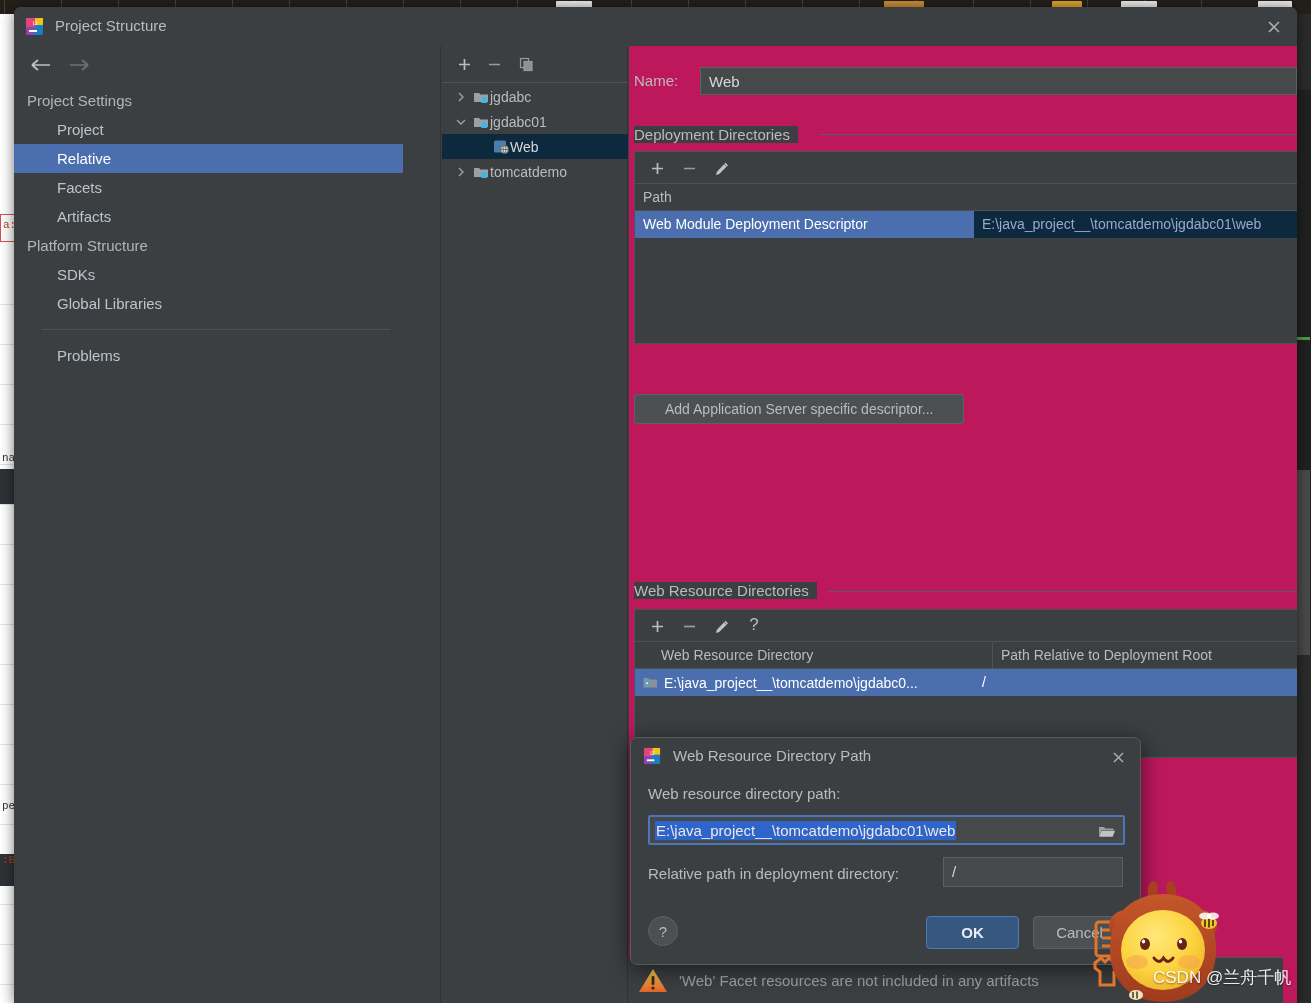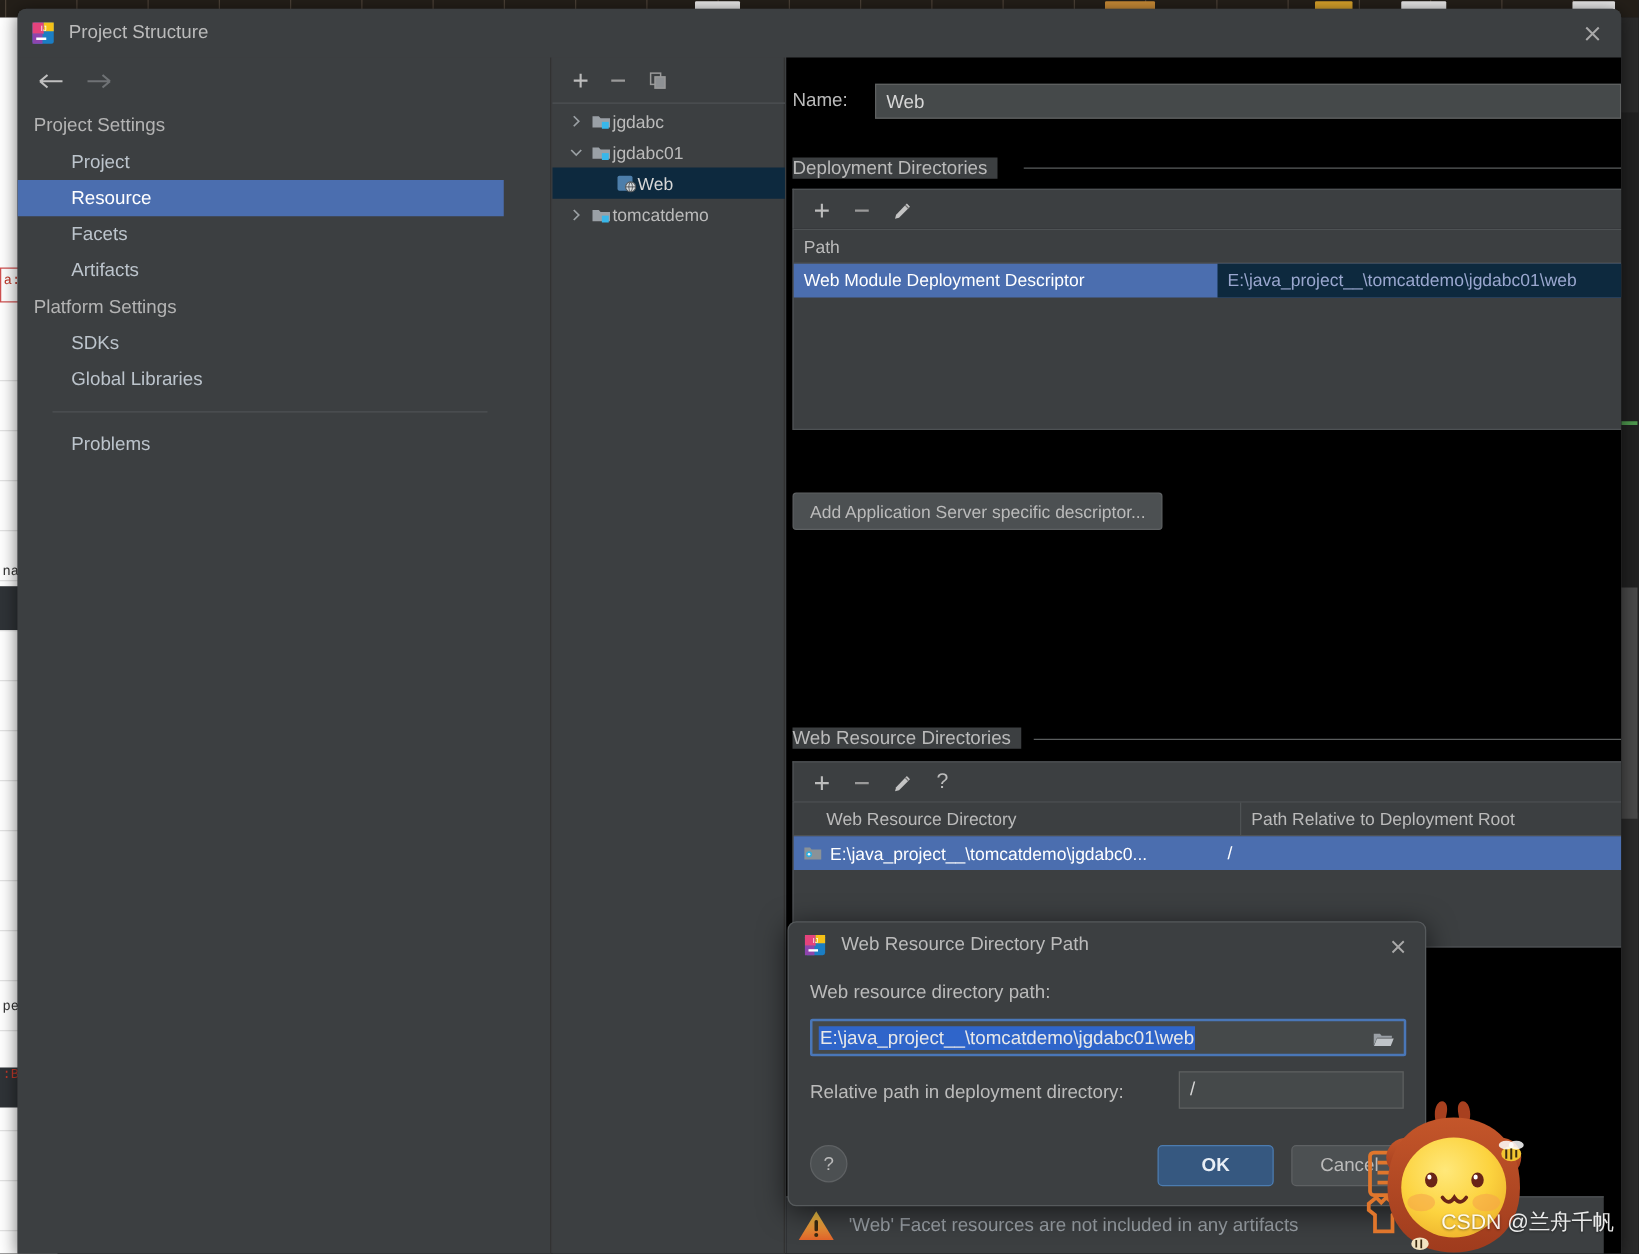--- a/index.html
+++ b/index.html
@@ -77,21 +77,21 @@
       align-items:center; justify-content:center; cursor:pointer; }
   .tree-rows { position:absolute; left:0; top:38px; width:186px; }
   .tree-row { position:relative; height:25px; display:flex; align-items:center;
       font-size:14px; color:#bbbbbb; cursor:pointer; }
   .tree-row.selected { background:#0d293e; color:#d7d7d7; }
   .tw { width:22px; display:flex; align-items:center; justify-content:center; flex:0 0 22px; }
   .tw svg { display:block; }
   .ticon { width:18px; flex:0 0 18px; display:flex; align-items:center; justify-content:center; }
 
   
-  .content { position:absolute; left:615px; top:0; right:0; height:957px; background:#000000;
+  .content { position:absolute; left:615px; top:0; right:0; height:957px; background:#be185d;
       overflow:hidden; }
 
   .name-row { position:absolute; left:5px; top:21px; width:663px; height:28px; }
   .name-label { position:absolute; left:0; top:5px; font-size:15px; color:#bbbbbb; }
   .name-input { position:absolute; left:66px; top:0; width:597px; height:28px;
       background:#45494a; border:1px solid #5e6060; color:#d7d7d7; font-size:15px;
       padding:0 8px; font-family:"Liberation Sans", sans-serif; }
 
   .sect-title { position:absolute; font-size:15px; color:#bbbbbb; background:#3c3f41;
       padding-right:8px; z-index:2; }
@@ -104,21 +104,21 @@
   .tbl-head .th { font-size:14px; color:#bbbbbb; padding:5px 0 0 8px; }
   .tbl-head .th + .th { border-left:1px solid #4e5254; }
   .tbl-row { display:flex; height:27px; font-size:14px; }
   .tbl-row.sel { background:#4b6eaf; color:#ffffff; }
   .tbl-row .td { padding:5px 0 0 8px; white-space:nowrap; overflow:hidden; }
   .tbl-row .td.dark { background:#0d293e; color:#9aa7cf; }
   .tbl-row.sel .td.dark { background:#0d293e; }
 
   .btn {
     background:#4c5052; border:1px solid #5e6163; color:#bbbbbb; font-size:14px;
-    border-radius:3px; padding:6px 13px; cursor:pointer;
+    border-radius:3px; padding:6px 30px; cursor:pointer;
     font-family:"Liberation Sans", sans-serif;
   }
 
   
   .warnbar { position:absolute; left:615px; bottom:0; right:0; height:46px;
       background:#3c3f41; border-top:1px solid #4e5254; display:flex; align-items:center;
       padding-left:9px; }
   .warn-text { font-size:15px; color:#9aa0a6; margin-left:11px; }
 
   
@@ -267,24 +267,24 @@
           <span class="nav-arrow fwd">
             <svg width="22" height="16" viewBox="0 0 22 16">
               <path d="M2 8 L20 8 M20 8 L14 3 M20 8 L14 13" stroke="#6f7275" stroke-width="1.7" fill="none"></path>
             </svg>
           </span>
         </div>
 
         <div class="nav-list">
           <div class="nav-group">Project Settings</div>
           <div class="nav-item">Project</div>
-          <div class="nav-item selected">Resource</div>
+          <div class="nav-item selected">Relative</div>
           <div class="nav-item">Facets</div>
           <div class="nav-item">Artifacts</div>
-          <div class="nav-group">Platform Settings</div>
+          <div class="nav-group">Platform Structure</div>
           <div class="nav-item">SDKs</div>
           <div class="nav-item">Global Libraries</div>
           <div class="nav-sep"></div>
           <div class="nav-item">Problems</div>
         </div>
       </div>
 
       <div class="tree-pane">
         <div class="tree-toolbar">
           <span class="tb-btn" style="left:10px;">

